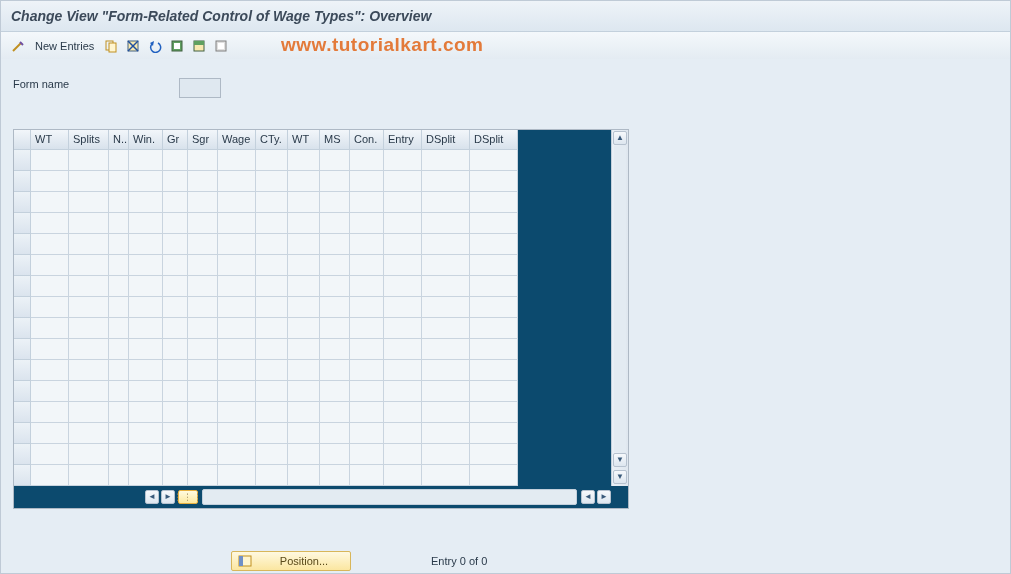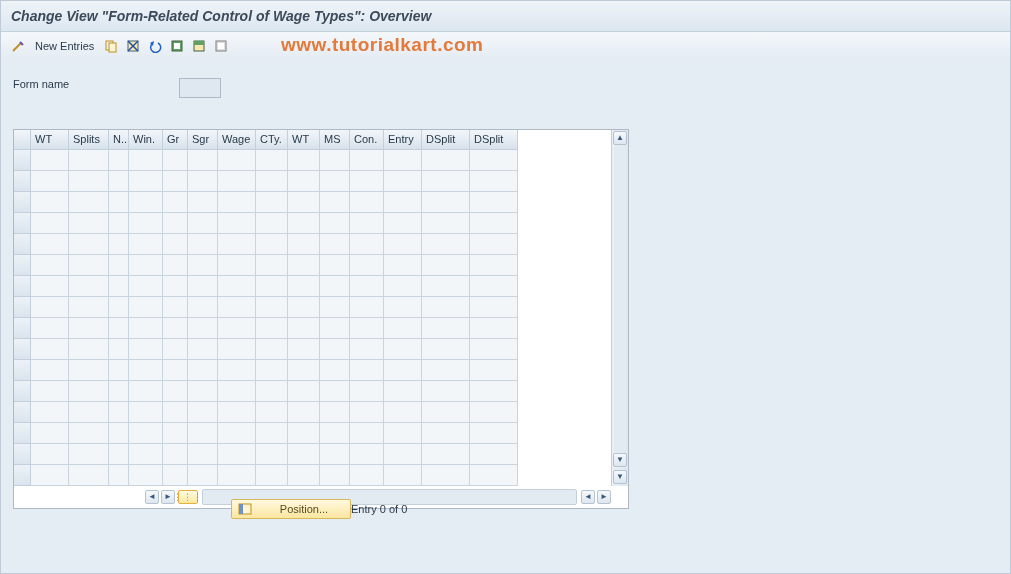--- a/index.html
+++ b/index.html
@@ -26,21 +26,21 @@
   
   .content{position:absolute;left:0;right:0;top:58px;bottom:0;
     background:#e5edf4;}
   
   .formrow{position:absolute;left:12px;top:19px;display:flex;align-items:flex-start;gap:36px;}
   .formrow label{display:inline-block;width:130px;color:#2a3a4a;}
   .formrow .field{width:40px;height:18px;background:#dfe8f0;
     border:1px solid #aeb9c5;}
   
   .gridwrap{position:absolute;left:12px;top:70px;width:616px;height:380px;
-    background:#ffffff;border:1px solid #aeb9c5;box-sizing:border-box;}
+    background:#0c4a6e;border:1px solid #aeb9c5;box-sizing:border-box;}
   .gridinner{position:absolute;left:0;top:0;right:16px;bottom:22px;
     overflow:hidden;}
   
   .hdr{display:flex;height:20px;}
   .hdr .sel{width:16px;background:linear-gradient(#f2f6fa,#d8e2ec);
     border-right:1px solid #c3d0dc;border-bottom:1px solid #c3d0dc;}
   .hdr .col{background:linear-gradient(#f2f6fa,#d8e2ec);
     border-right:1px solid #c3d0dc;border-bottom:1px solid #c3d0dc;
     font-size:11px;color:#2a3a4a;padding:3px 4px 0;box-sizing:border-box;
     overflow:hidden;white-space:nowrap;}
@@ -82,30 +82,30 @@
     display:flex;align-items:center;justify-content:center;cursor:pointer;
     box-sizing:border-box;}
   .hscroll .pick{width:20px;height:14px;background:linear-gradient(#fffbe0,#fde9a0);
     border:1px solid #e6b040;border-radius:2px;margin:0 2px;
     display:flex;align-items:center;justify-content:center;cursor:pointer;
     box-sizing:border-box;font-size:9px;color:#98845b;letter-spacing:1px;}
   .hscroll .track{flex:1;height:14px;background:#e3ebf2;
     border:1px solid #c3d0dc;border-radius:2px;margin:0 2px;}
   .hscroll .rarr{margin-left:2px;}
   
-  .footer{position:absolute;left:12px;top:436px;width:616px;height:28px;
+  .footer{position:absolute;left:12px;top:488px;width:616px;height:28px;
     display:flex;align-items:center;}
   .posbtn{margin-left:218px;width:120px;height:20px;
     background:linear-gradient(#fff9e0,#fbe6a0);border:1px solid #d8b65a;
     border-radius:2px;display:flex;align-items:center;cursor:pointer;
     box-sizing:border-box;}
   .posbtn .ico{width:18px;height:16px;margin:0 4px;
     display:flex;align-items:center;justify-content:center;}
   .posbtn .lbl{flex:1;text-align:center;color:#5a4a1a;font-size:11px;}
-  .entrytext{color:#2a3a4a;}
+  .entrytext{margin-left:80px;color:#2a3a4a;}
   .tri{font-size:8px;line-height:1;color:#3a5a7a;}
 </style>
 </head>
 <body>
 <div class="app">
 
   <div class="titlebar">
     <span class="title">Change View "Form-Related Control of Wage Types": Overview</span>
   </div>
 

